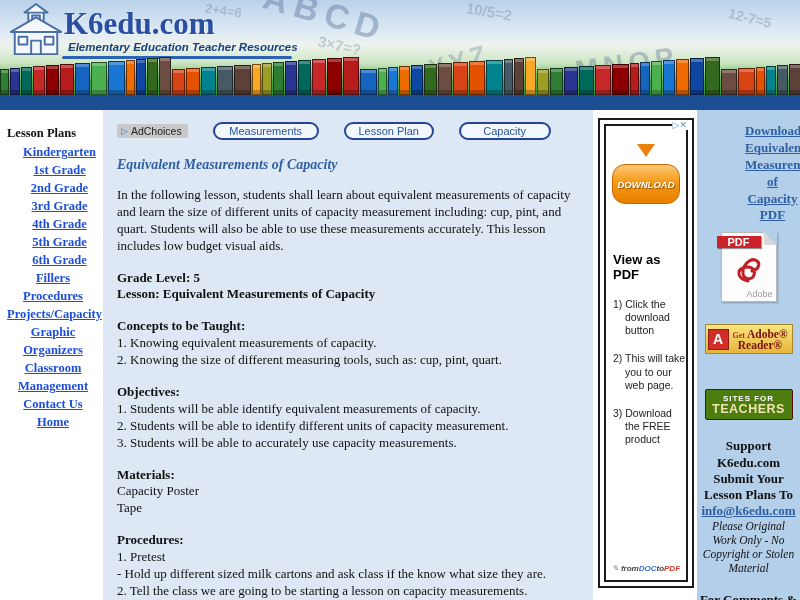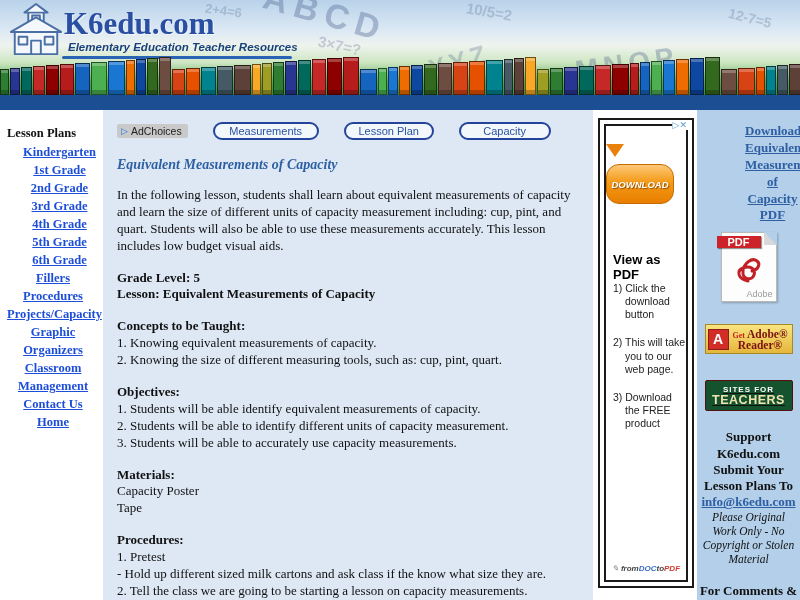--- a/index.html
+++ b/index.html
@@ -54,32 +54,32 @@
   .grade-block { margin-top:15px; font-weight:bold; line-height:1.3; }
   .section { margin-top:15px; line-height:1.3; }
   .section .sec-h { font-weight:bold; }
 
   
   .ad-outer { position:absolute; left:598px; top:118px; width:96px; height:470px;
               background:#fff; border:2px solid #1a1a1a; padding:4px; }
   .ad-icons { position:absolute; top:0px; right:4px; color:#5b9bd5;
               font-family:"Liberation Sans",sans-serif; font-size:9px; cursor:pointer; z-index:2; background:#fff; padding:0 1px; }
   .ad-inner { width:100%; height:100%; border:2px solid #1a1a1a; position:relative;
-              display:flex; flex-direction:column; 
+              display:flex; flex-direction:column; align-items:center;
               font-family:"Liberation Sans",sans-serif; }
   .dl-tri { margin-top:18px; width:0; height:0; border-left:9px solid transparent;
             border-right:9px solid transparent; border-top:13px solid #e8820c; }
   .dl-btn { margin-top:7px; width:68px; height:40px; border:1px solid #c96a00; border-radius:13px;
             background:linear-gradient(to bottom,#fdc879 0%,#f49a16 45%,#e87e00 100%);
             color:#fff; font-weight:bold; font-style:italic; font-size:9.5px;
             display:flex; align-items:center; justify-content:center;
             text-shadow:1px 1px 1px rgba(120,60,0,.8); cursor:pointer; }
   .view-pdf { margin-top:48px; align-self:flex-start; padding-left:7px;
               font-weight:bold; font-size:13px; color:#000; }
-  .steps { align-self:flex-start; padding-left:7px; width:80px;
+  .steps { margin-top:16px; align-self:flex-start; padding-left:7px; width:80px;
            font-size:10.5px; color:#222; }
   .step { margin-bottom:15px; padding-left:12px; text-indent:-12px; line-height:1.25; }
   .ad-brand { position:absolute; bottom:7px; left:0; width:100%; text-align:center;
               font-size:8px; font-style:italic; white-space:nowrap; }
   .ad-brand .b-pen{ color:#888; } .ad-brand .b-from{ color:#444; font-weight:bold; }
   .ad-brand .b-doc{ color:#3a6cc8; font-weight:bold; } .ad-brand .b-to{ color:#444; font-weight:bold; }
   .ad-brand .b-pdf{ color:#d23b2e; font-weight:bold; }
 
   
   .rightcol { position:absolute; left:697px; top:110px; width:103px; height:490px;
@@ -98,24 +98,24 @@
                font-family:"Liberation Sans",sans-serif; font-size:9px; }
   .adobe-badge { width:88px; height:30px; margin:22px auto 0; display:flex; align-items:center;
                  background:linear-gradient(to bottom,#f8e47e,#e5b63b); border:1px solid #a8892a;
                  cursor:pointer; padding-left:2px; }
   .ab-sq { width:21px; height:21px; background:#d02e26; color:#fff; font-weight:bold;
            font-family:"Liberation Sans",sans-serif; font-size:14px; display:flex;
            align-items:center; justify-content:center; border:1px solid #8e1c16; }
   .ab-text { flex:1; text-align:center; line-height:1.0; font-family:"Liberation Serif",serif; }
   .ab-get { color:#c22; font-size:8px; font-weight:bold; margin-right:2px;text-align:right; }
   .ab-name { color:#7a1010; font-weight:bold; font-size:11.5px; }
-  .sft-badge { width:88px; height:31px; margin:26px auto 0; background:#14532d;
+  .sft-badge { width:88px; height:31px; margin:35px auto 0; background:#4d7c0f;
                border:1px solid #551111; border-radius:2px; cursor:pointer;
                display:flex; flex-direction:column; justify-content:center;
-               font-family:"Liberation Sans",sans-serif; line-height:1.0;text-decoration:underline; }
+               font-family:"Liberation Sans",sans-serif; line-height:1.0; }
   .sft1 { color:#fff; font-size:8px; font-weight:bold; letter-spacing:1px; }
   .sft2 { color:#f0e3b2; font-size:12.5px; font-weight:bold; letter-spacing:.5px; }
   .support-block { margin-top:18px; font-weight:bold; line-height:1.25; }
   .email-link { display:block; font-weight:bold; color:#2e5fa3; text-decoration:underline; cursor:pointer; }
   .notice { margin-top:1px; font-style:italic; font-size:11.5px; line-height:1.2; padding:0 4px; }
   .comments-block { margin-top:16px; font-weight:bold; line-height:1.25; }
   .contact-link { display:block; font-weight:bold; color:#2e5fa3; text-decoration:underline; cursor:pointer; }
 </style>
 </head>
 <body>

